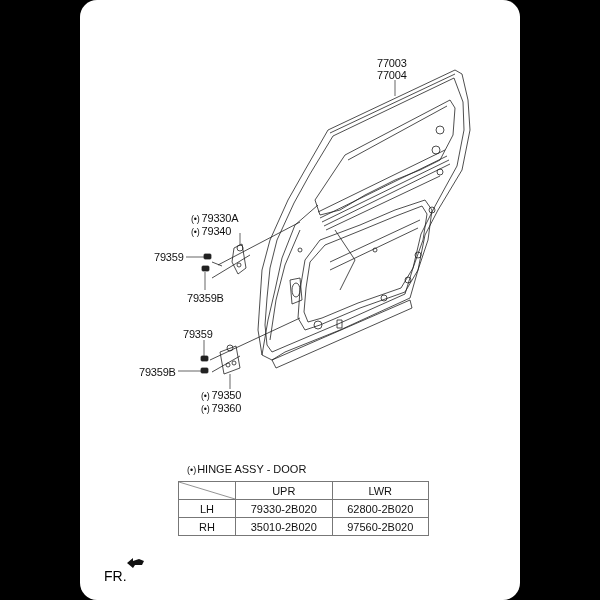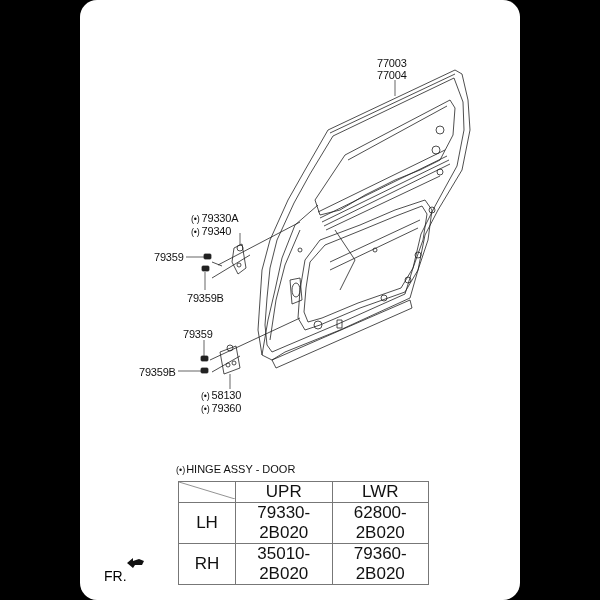--- a/index.html
+++ b/index.html
@@ -15,21 +15,21 @@
     .drawing { position: absolute; left: 0; top: 0; width: 600px; height: 600px; }
     .lbl {
       position: absolute; font-size: 11px; color: #111; line-height: 12px;
       white-space: nowrap; letter-spacing: -0.2px;
     }
     .lbl .mark { font-size: 9px; margin-right: 2px; }
     .legend-title { position: absolute; left: 176px; top: 463px; font-size: 11px; color: #111; }
     .legend-title .mark { font-size: 9px; margin-right: 1px; }
     table.hinge {
       position: absolute; left: 178px; top: 481px; width: 251px;
-      border-collapse: collapse; font-size: 17px; color: #111;
+      border-collapse: collapse; font-size: 11px; color: #111;
     }
     table.hinge td {
       border: 1px solid #777; text-align: center; height: 17px; padding: 0;
     }
     table.hinge td.diag { position: relative; width: 56px; }
     table.hinge td.diag svg { position: absolute; left: 0; top: 0; }
     .fr { position: absolute; left: 104px; top: 568px; font-size: 14px; color: #000000; font-weight: normal; }
     .fr-arrow { position: absolute; left: 125px; top: 556px; }
   </style>
 </head>
@@ -130,25 +130,25 @@
     <div><span class="mark">(•)</span><span>79340</span></div>
   </div>
 
   <div class="lbl" style="left:74px; top:251px;">79359</div>
   <div class="lbl" style="left:107px; top:292px;">79359B</div>
 
   <div class="lbl" style="left:103px; top:328px;">79359</div>
   <div class="lbl" style="left:59px; top:366px;">79359B</div>
 
   <div class="lbl" style="left:121px; top:389px;">
-    <div><span class="mark">(•)</span><span>58130</span></div>
+    <div><span class="mark">(•)</span><span>79350</span></div>
     <div><span class="mark">(•)</span><span>79360</span></div>
   </div>
 
-  <div class="legend-title" style="left:96px;text-align:right;">
+  <div class="legend-title" style="left:107px;text-align:right;">
     <span class="mark">(•)</span><span>HINGE ASSY - DOOR</span>
   </div>
 
   <table class="hinge" style="left:98px;">
     <tbody>
         <tr>
       <td class="diag">
         <svg width="56" height="17">
               <line x1="0" y1="0" x2="56" y2="17" stroke="#777" stroke-width="0.8"></line>
             </svg>
@@ -157,21 +157,21 @@
       <td>LWR</td>
     </tr>
     <tr>
       <td>LH</td>
       <td>79330-2B020</td>
       <td>62800-2B020</td>
     </tr>
     <tr>
       <td>RH</td>
       <td>35010-2B020</td>
-      <td>79360-2B020</td>
+      <td>97560-2B020</td>
     </tr>
   </tbody>
     </table>
 
   <div class="fr" style="left:24px;">FR.</div>
   <svg class="fr-arrow" style="left:45px;" width="22" height="14" viewBox="0 0 22 14">
     <path d="M2 7 L8 2 L8 5 L14 3 L19 5 L17 9 L10 9 L8 12 Z" fill="#111"></path>
   </svg>
 </div>
 

